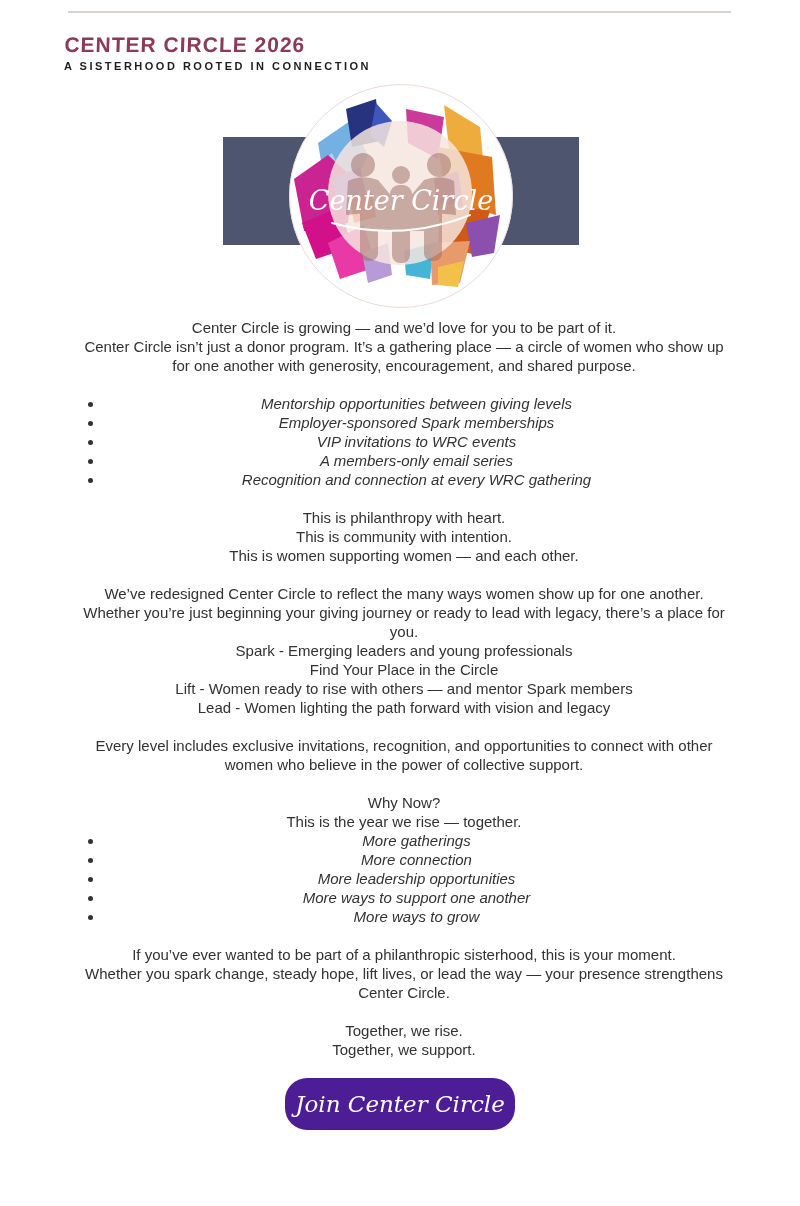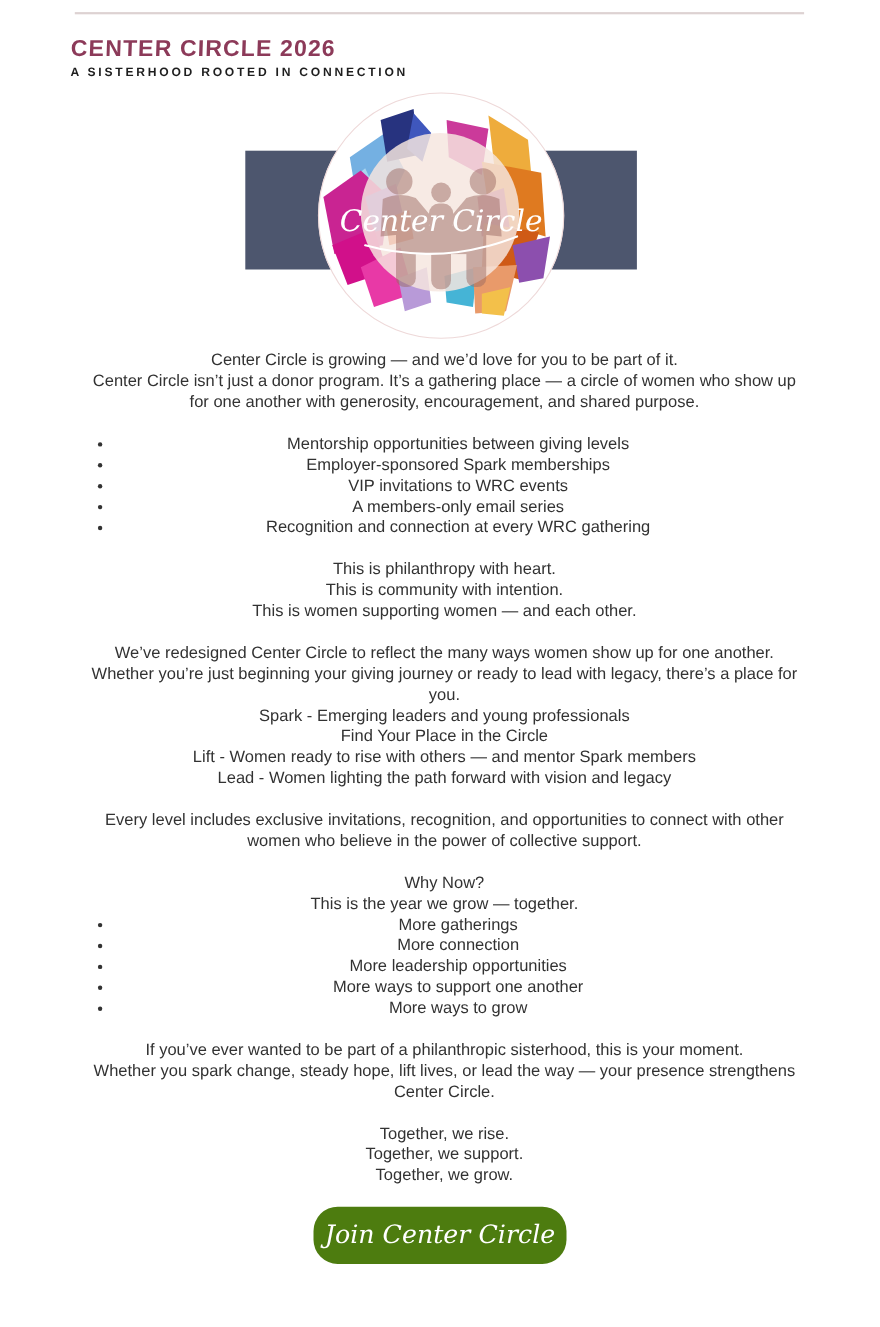--- a/index.html
+++ b/index.html
@@ -28,25 +28,25 @@
     position:absolute;left:223px;top:55px;width:356px;height:108px;
     background:#4d566e;
   }
   .banner-logo{position:absolute;left:288px;top:1px;width:226px;height:226px;text-align:right;}
   .content{
     width:648px;margin:10px 0 0 80px;
     font-size:15px;line-height:19px;color:#323232;text-align:center;
   }
   .content p{margin:0;}
   .content .gap{height:19px;}
-  .content ul{margin:0;padding-left:24px;list-style:disc;}
+  .content ul{margin:0;padding-left:24px;list-style:disc;font-style:italic;}
   .content li{margin:0;padding-left:1px;}
   .cta-row{display:flex;justify-content:center;margin-top:19px;}
   .cta{
-    width:230px;height:52px;background:#4d7c0f;border:none;border-radius:22px;
+    width:230px;height:52px;background:#4c1d95;border:none;border-radius:22px;
     color:#ffffff;font-family:"DejaVu Serif",serif;font-style:italic;
     font-size:23px;cursor:pointer;padding:0 10px;
   }
 </style>
 </head>
 <body>
 
 <div class="top-divider"></div>
 
 <header>
@@ -128,32 +128,31 @@
     <p>We’ve redesigned Center Circle to reflect the many ways women show up for one another.</p>
     <p>Whether you’re just beginning your giving journey or ready to lead with legacy, there’s a place for you.</p>
     <p>Spark - Emerging leaders and young professionals</p>
     <p>Find Your Place in the Circle</p>
     <p>Lift - Women ready to rise with others — and mentor Spark members</p>
     <p>Lead - Women lighting the path forward with vision and legacy</p>
     <div class="gap"></div>
     <p>Every level includes exclusive invitations, recognition, and opportunities to connect with other women who believe in the power of collective support.</p>
     <div class="gap"></div>
     <p>Why Now?</p>
-    <p>This is the year we grow — together.</p>
+    <p>This is the year we rise — together.</p>
     <ul>
       <li>More gatherings</li>
       <li>More connection</li>
       <li>More leadership opportunities</li>
       <li>More ways to support one another</li>
       <li>More ways to grow</li>
     </ul>
     <div class="gap"></div>
     <p>If you’ve ever wanted to be part of a philanthropic sisterhood, this is your moment.</p>
     <p>Whether you spark change, steady hope, lift lives, or lead the way — your presence strengthens Center Circle.</p>
     <div class="gap"></div>
     <p>Together, we rise.</p>
     <p>Together, we support.</p>
-    <p>Together, we grow.</p>
   </main>
 
 <div class="cta-row">
   <button class="cta">Join Center Circle</button>
 </div>
 
 </body></html>

